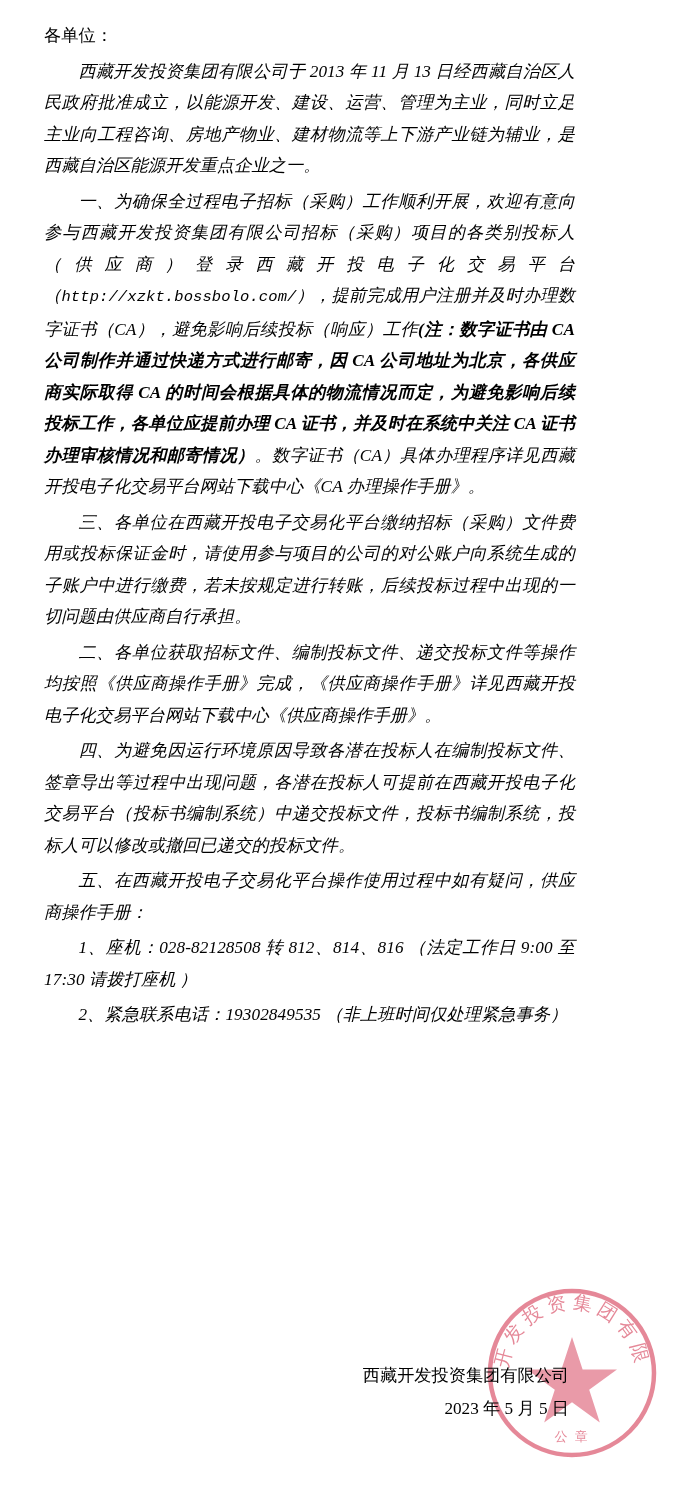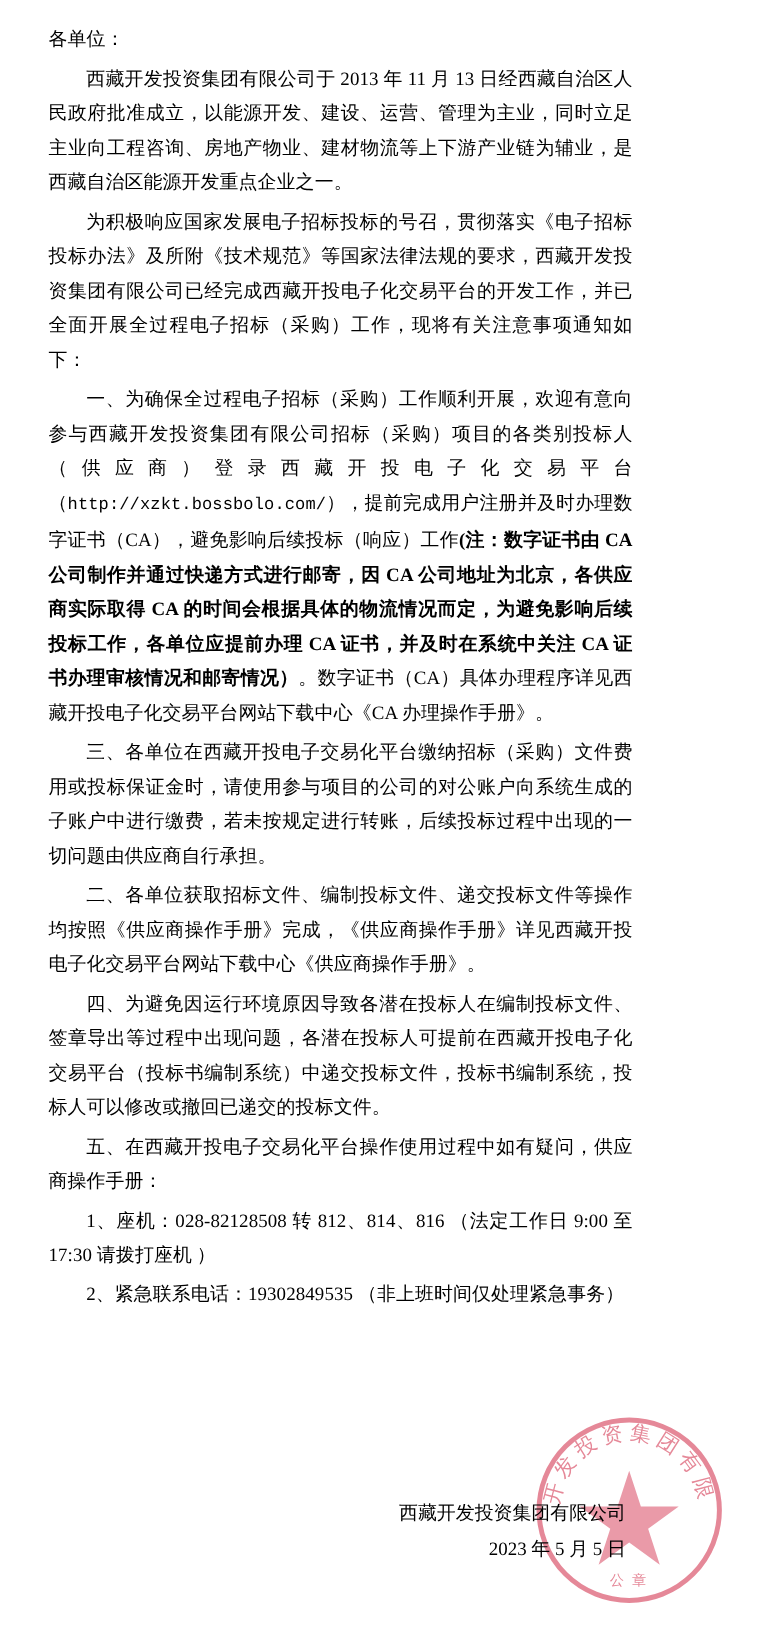--- a/index.html
+++ b/index.html
@@ -25,20 +25,21 @@
   .para {
     font-size: 17.2px;
     line-height: 31.5px;
     text-align: justify;
     text-justify: inter-ideograph;
     margin: 0 0 4px 0;
     letter-spacing: 0.1px;
   }
   .indent {
     text-indent: 2em;
+    font-style: italic;
   }
   .noindent {
     text-indent: 0;
   }
   .bold {
     font-weight: bold;
   }
   .mono {
     font-family: "Liberation Mono", "DejaVu Sans Mono", monospace;
     font-size: 15.5px;
@@ -70,21 +71,20 @@
 </style>
 </head>
 <body>
 
 <div class="page">
 
   <p class="para noindent">各单位：</p>
 
   <p class="para indent">西藏开发投资集团有限公司于 2013 年 11 月 13 日经西藏自治区人民政府批准成立，以能源开发、建设、运营、管理为主业，同时立足主业向工程咨询、房地产物业、建材物流等上下游产业链为辅业，是西藏自治区能源开发重点企业之一。</p>
 
-  <p class="para indent">为积极响应国家发展电子招标投标的号召，贯彻落实《电子招标投标办法》及所附《技术规范》等国家法律法规的要求，西藏开发投资集团有限公司已经完成西藏开投电子化交易平台的开发工作，并已全面开展全过程电子招标（采购）工作，现将有关注意事项通知如下：</p>
 
   <p class="para indent"><span>一、为确保全过程电子招标（采购）工作顺利开展，欢迎有意向参与西藏开发投资集团有限公司招标（采购）项目的各类别投标人（供应商）登录西藏开投电子化交易平台（</span><span class="mono">http://xzkt.bossbolo.com/</span><span>），提前完成用户注册并及时办理数字证书（CA），避免影响后续投标（响应）工作</span><span class="bold">(注：数字证书由 CA 公司制作并通过快递方式进行邮寄，因 CA 公司地址为北京，各供应商实际取得 CA 的时间会根据具体的物流情况而定，为避免影响后续投标工作，各单位应提前办理 CA 证书，并及时在系统中关注 CA 证书办理审核情况和邮寄情况）</span><span>。数字证书（CA）具体办理程序详见西藏开投电子化交易平台网站下载中心《CA 办理操作手册》。</span></p>
 
   <p class="para indent">三、各单位在西藏开投电子交易化平台缴纳招标（采购）文件费用或投标保证金时，请使用参与项目的公司的对公账户向系统生成的子账户中进行缴费，若未按规定进行转账，后续投标过程中出现的一切问题由供应商自行承担。</p>
 
   <p class="para indent">二、各单位获取招标文件、编制投标文件、递交投标文件等操作均按照《供应商操作手册》完成，《供应商操作手册》详见西藏开投电子化交易平台网站下载中心《供应商操作手册》。</p>
 
   <p class="para indent">四、为避免因运行环境原因导致各潜在投标人在编制投标文件、签章导出等过程中出现问题，各潜在投标人可提前在西藏开投电子化交易平台（投标书编制系统）中递交投标文件，投标书编制系统，投标人可以修改或撤回已递交的投标文件。</p>
 
   <p class="para indent">五、在西藏开投电子交易化平台操作使用过程中如有疑问，供应商操作手册：</p>

